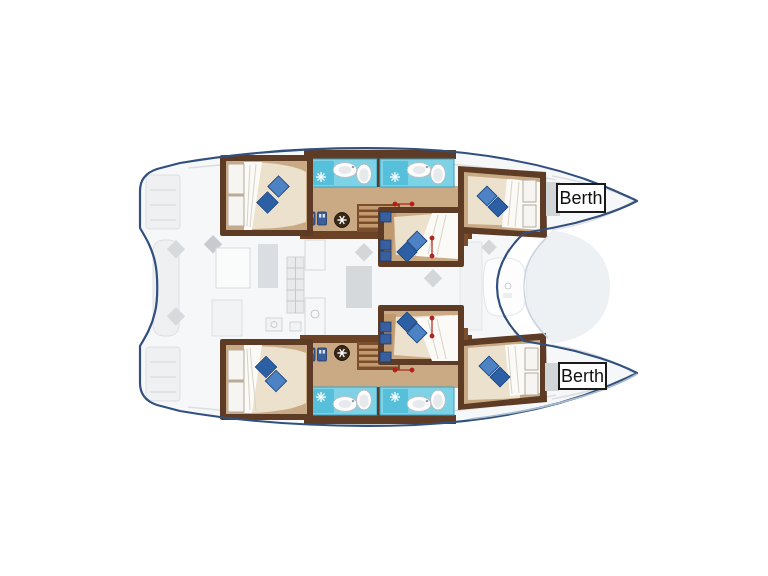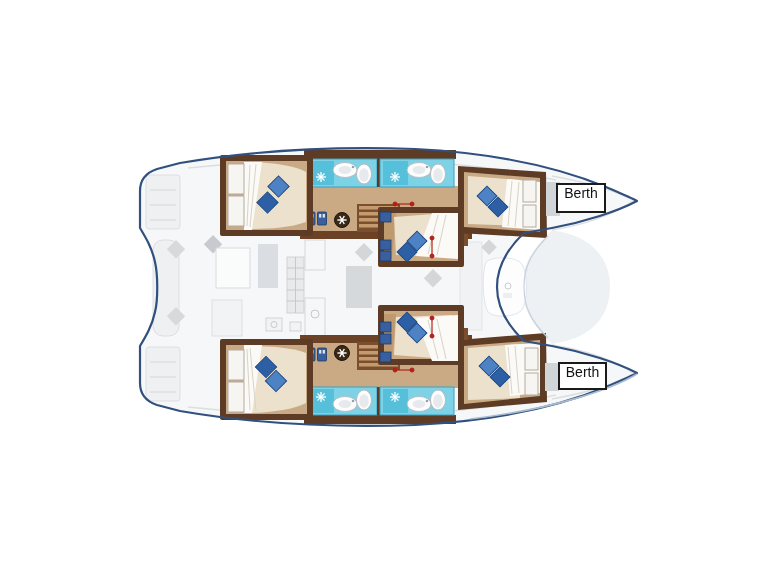--- a/index.html
+++ b/index.html
@@ -30,22 +30,22 @@
   .pane{fill:var(--bath-pane);}
   .fixt{fill:#fdfdfd;stroke:#b7bdc2;stroke-width:1;}
   .fixtin{fill:#e6eaed;stroke:none;}
   .wrd{fill:#f6f5f2;stroke:#b3ab9f;stroke-width:1;}
   .plight{fill:var(--pillow-light);stroke:var(--pillow-stroke);stroke-width:1;}
   .pdark{fill:var(--pillow-dark);stroke:var(--pillow-stroke);stroke-width:1;}
   .locker{fill:var(--locker-blue);stroke:#203a66;stroke-width:0.8;}
   .lmark{fill:#ffffff;opacity:0.85;}
   .red{stroke:var(--marker-red);fill:var(--marker-red);}
   .berth{position:absolute;background:var(--label-bg);border:2px solid var(--label-border);
-         color:var(--label-text);display:flex;align-items:flex-start;justify-content:center;
-         font-size:14px;box-sizing:border-box;}
+         color:var(--label-text);display:flex;align-items:center;justify-content:center;
+         font-size:18px;box-sizing:border-box;}
   .berth-top{left:556px;top:183px;width:50px;height:30px;}
   .berth-bottom{left:558px;top:362px;width:49px;height:28px;}
 </style>
 </head>
 <body>
 
 <svg width="768" height="576" viewBox="0 0 768 576">
   <defs>
     <g id="sparkle">
       <line x1="-5" y1="0" x2="5" y2="0" stroke="#fff" stroke-width="1.3"></line>

